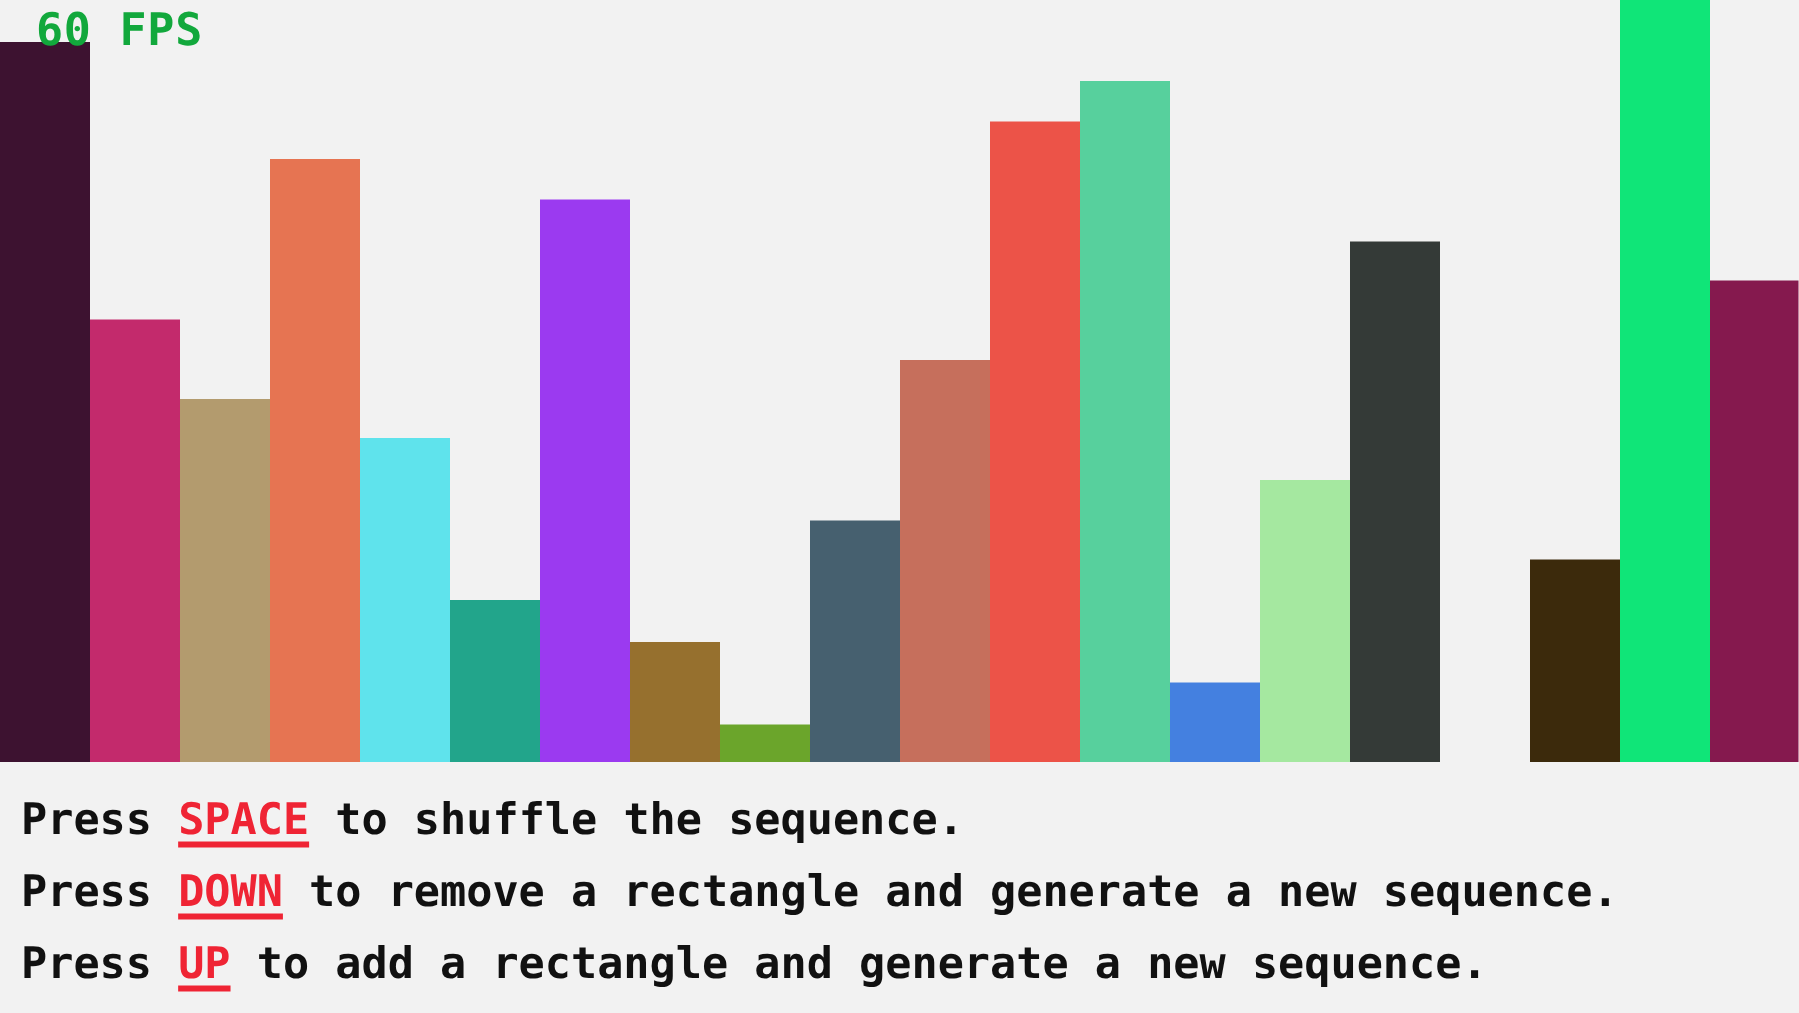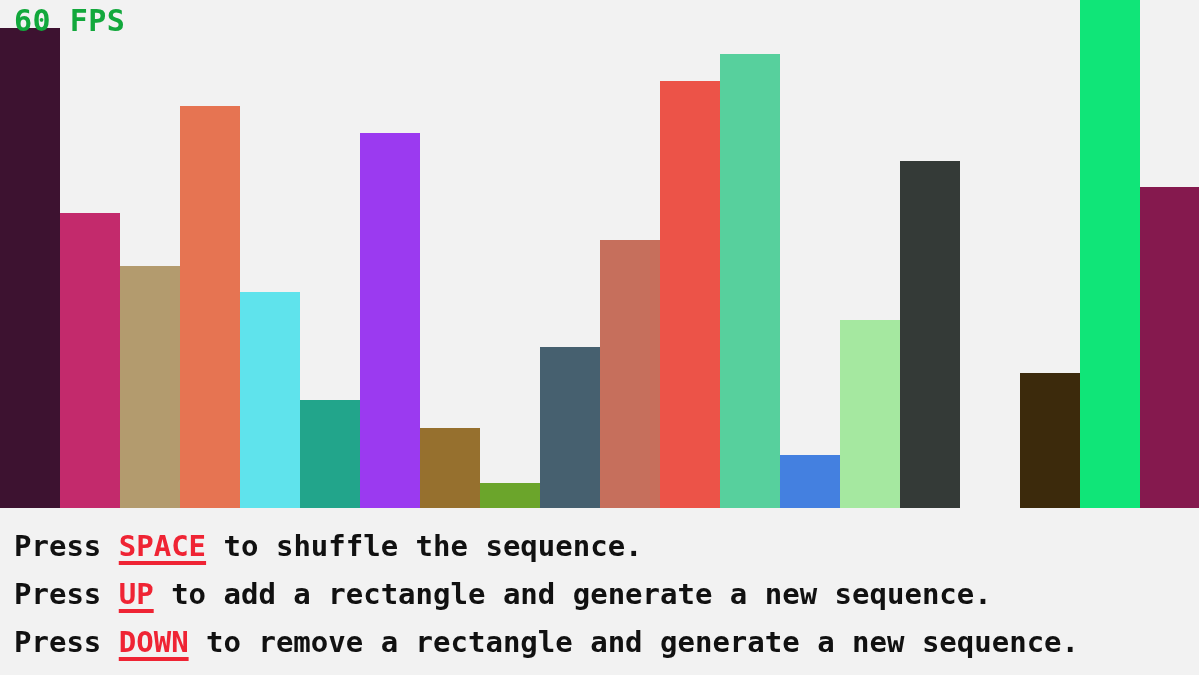--- a/index.html
+++ b/index.html
@@ -38,21 +38,21 @@
     position: absolute;
     top: 6px;
     font-family: "DejaVu Sans Mono", monospace;
     font-size: 30px;
     font-weight: 700;
     letter-spacing: 0.5px;
     line-height: 1;
     white-space: nowrap;
   }
   #fps-counter {
-    left: 14px;
+    left: 24px;
     color: #12a83c;
   }
   #rect-count {
     right: 12px;
     color: #111111;
   }
   
   #instructions {
     position: absolute;
     left: 0;
@@ -104,17 +104,17 @@
       <div class="bar" style="left: 1020px; width: 60px; height: 135px; background: rgb(60, 42, 12);"></div>
       <div class="bar" style="left: 1080px; width: 60px; height: 508px; background: rgb(16, 229, 120);"></div>
       <div class="bar" style="left: 1140px; width: 60px; height: 321px; background: rgb(133, 25, 78);"></div>
     </div>
 
   <div class="hud" id="fps-counter">60 FPS</div>
 
 
   <div id="instructions">
       <div class="instruction-line"><span>Press </span><span class="key">SPACE</span><span> to shuffle the sequence.</span></div>
+      <div class="instruction-line"><span>Press </span><span class="key">DOWN</span><span> to remove a rectangle and generate a new sequence.</span></div>
       <div class="instruction-line"><span>Press </span><span class="key">UP</span><span> to add a rectangle and generate a new sequence.</span></div>
-      <div class="instruction-line"><span>Press </span><span class="key">DOWN</span><span> to remove a rectangle and generate a new sequence.</span></div>
     </div>
 
 </div>
 
 </body></html>

